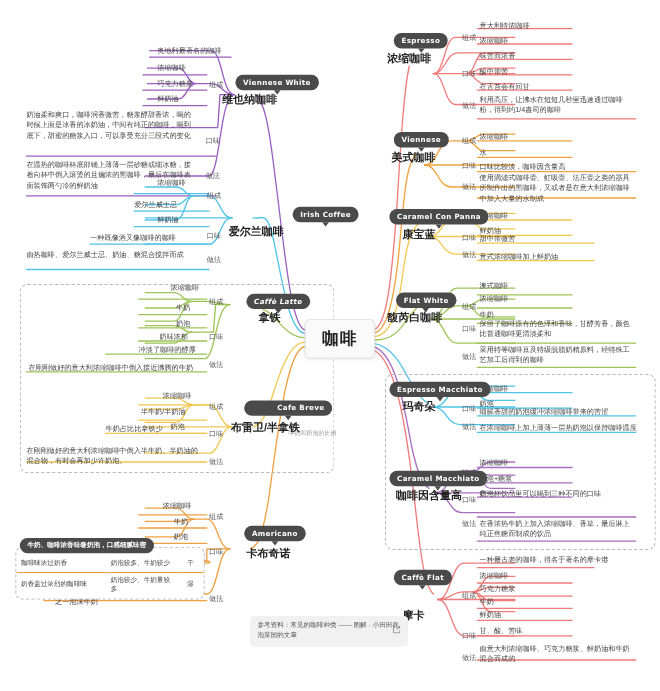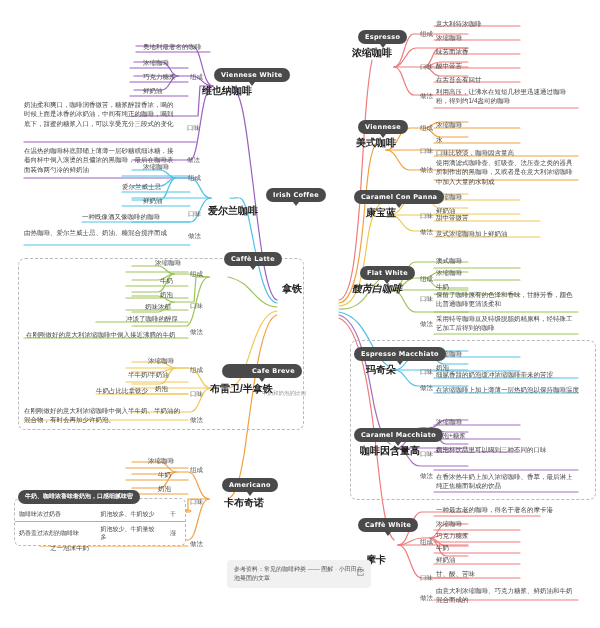--- a/index.html
+++ b/index.html
@@ -257,20 +257,21 @@
       <line x1="126" y1="480" x2="188" y2="480" stroke="#f0a040"></line>
       <line x1="126" y1="494" x2="188" y2="494" stroke="#f0a040"></line>
       <line x1="40" y1="546" x2="188" y2="546" stroke="#f0a040"></line>
       <path d="M186 510 C 192 510 192 512 188 512 L 186 512" stroke="#f0a040"></path>
     </g>
   </svg>
 
   <div class="group-box" style="left:350px;top:340px;width:244px;height:158px;"></div>
   <div class="group-box" style="left:18px;top:258px;width:284px;height:170px;"></div>
 
+  <div class="center-node">咖啡</div>
   <div class="mid-note">牛奶和奶泡的比例</div>
 
   <div class="pill" style="left:358px;top:30px;">Espresso</div>
   <div class="cn-title" style="left:352px;top:46px;">浓缩咖啡</div>
   <div class="leaf nowrap" style="left:436px;top:19px;">意大利特浓咖啡</div>
   <div class="cat" style="left:420px;top:30px;">组成</div>
   <div class="leaf nowrap" style="left:436px;top:33px;">浓缩咖啡</div>
   <div class="cat" style="left:420px;top:63px;">口味</div>
   <div class="leaf nowrap" style="left:436px;top:47px;">味苦而浓香</div>
   <div class="leaf nowrap" style="left:436px;top:61px;">酸中带苦</div>
@@ -292,21 +293,21 @@
   <div class="cn-title" style="left:366px;top:206px;">康宝蓝</div>
   <div class="cat" style="left:420px;top:195px;">组成</div>
   <div class="leaf nowrap" style="left:436px;top:192px;">浓缩咖啡</div>
   <div class="leaf nowrap" style="left:436px;top:206px;">鲜奶油</div>
   <div class="cat" style="left:420px;top:212px;">口味</div>
   <div class="leaf nowrap" style="left:436px;top:213px;">甜中带微苦</div>
   <div class="cat" style="left:420px;top:228px;">做法</div>
   <div class="leaf nowrap" style="left:436px;top:229px;">意式浓缩咖啡加上鲜奶油</div>
 
   <div class="pill" style="left:360px;top:266px;">Flat White</div>
-  <div class="cn-title" style="left:352px;top:282px;font-style:italic;">馥芮白咖啡</div>
+  <div class="cn-title" style="left:352px;top:282px;">馥芮白咖啡</div>
   <div class="leaf nowrap" style="left:436px;top:256px;">澳式咖啡</div>
   <div class="cat" style="left:420px;top:275px;">组成</div>
   <div class="leaf nowrap" style="left:436px;top:268px;">浓缩咖啡</div>
   <div class="leaf nowrap" style="left:436px;top:282px;">牛奶</div>
   <div class="cat" style="left:420px;top:295px;">口味</div>
   <div class="leaf" style="left:436px;top:290px;width:140px;">保留了咖啡原有的色泽和香味，甘醇芳香，颜色比普通咖啡更清淡柔和</div>
   <div class="cat" style="left:420px;top:320px;">做法</div>
   <div class="leaf" style="left:436px;top:314px;width:140px;">采用特等咖啡豆及特级脱脂奶精原料，经特殊工艺加工后得到的咖啡</div>
 
   <div class="pill" style="left:354px;top:347px;">Espresso Macchiato</div>
@@ -323,21 +324,21 @@
   <div class="cn-title" style="left:360px;top:444px;">咖啡因含量高</div>
   <div class="cat" style="left:420px;top:426px;">组成</div>
   <div class="leaf nowrap" style="left:436px;top:417px;">浓缩咖啡</div>
   <div class="leaf nowrap" style="left:436px;top:431px;">奶泡+糖浆</div>
   <div class="leaf nowrap" style="left:436px;top:445px;">奶泡</div>
   <div class="cat" style="left:420px;top:450px;">口味</div>
   <div class="leaf nowrap" style="left:436px;top:445px;">在一杯饮品里可以喝到三种不同的口味</div>
   <div class="cat" style="left:420px;top:472px;">做法</div>
   <div class="leaf" style="left:436px;top:472px;width:140px;">在香浓热牛奶上加入浓缩咖啡、香草，最后淋上纯正焦糖而制成的饮品</div>
 
-  <div class="pill" style="left:358px;top:518px;">Caffè White</div>
+  <div class="pill" style="left:358px;top:518px;">Caffè Flat</div>
   <div class="cn-title" style="left:366px;top:536px;margin-top:17px;">摩卡</div>
   <div class="leaf nowrap" style="left:436px;top:505px;">一种最古老的咖啡，得名于著名的摩卡港</div>
   <div class="cat" style="left:420px;top:538px;">组成</div>
   <div class="leaf nowrap" style="left:436px;top:519px;">浓缩咖啡</div>
   <div class="leaf nowrap" style="left:436px;top:531px;">巧克力糖浆</div>
   <div class="leaf nowrap" style="left:436px;top:543px;">牛奶</div>
   <div class="leaf nowrap" style="left:436px;top:555px;">鲜奶油</div>
   <div class="cat" style="left:420px;top:574px;">口味</div>
   <div class="leaf nowrap" style="left:436px;top:569px;">甘、酸、苦味</div>
   <div class="cat" style="left:420px;top:594px;">做法</div>
@@ -359,22 +360,22 @@
   <div class="cn-title" style="left:208px;top:204px;font-family:Liberation Mono, monospace;">爱尔兰咖啡</div>
   <div class="cat" style="left:188px;top:174px;">组成</div>
   <div class="leaf nowrap" style="left:143px;top:162px;">浓缩咖啡</div>
   <div class="leaf nowrap" style="left:122px;top:182px;">爱尔兰威士忌</div>
   <div class="leaf nowrap" style="left:143px;top:196px;">鲜奶油</div>
   <div class="cat" style="left:188px;top:210px;">口味</div>
   <div class="leaf nowrap" style="left:82px;top:212px;">一种既像酒又像咖啡的咖啡</div>
   <div class="cat" style="left:188px;top:232px;">做法</div>
   <div class="leaf" style="left:24px;top:228px;width:158px;">由热咖啡、爱尔兰威士忌、奶油、糖混合搅拌而成</div>
 
-  <div class="pill" style="left:224px;top:252px;">Caffè Latte</div>
-  <div class="cn-title" style="left:235px;top:282px;margin-left:47px;">拿铁</div>
+  <div class="pill" style="left:224px;top:267px;font-style:italic;">Caffè Latte</div>
+  <div class="cn-title" style="left:235px;top:282px;">拿铁</div>
   <div class="cat" style="left:190px;top:270px;">组成</div>
   <div class="leaf nowrap" style="left:155px;top:258px;">浓缩咖啡</div>
   <div class="leaf nowrap" style="left:160px;top:276px;">牛奶</div>
   <div class="leaf nowrap" style="left:160px;top:290px;">奶泡</div>
   <div class="cat" style="left:190px;top:302px;">口味</div>
   <div class="leaf nowrap" style="left:145px;top:302px;">奶味浓郁</div>
   <div class="leaf nowrap" style="left:126px;top:314px;">冲淡了咖啡的醇厚</div>
   <div class="cat" style="left:190px;top:328px;">做法</div>
   <div class="leaf nowrap" style="left:26px;top:330px;">在刚刚做好的意大利浓缩咖啡中倒入接近沸腾的牛奶</div>
 

